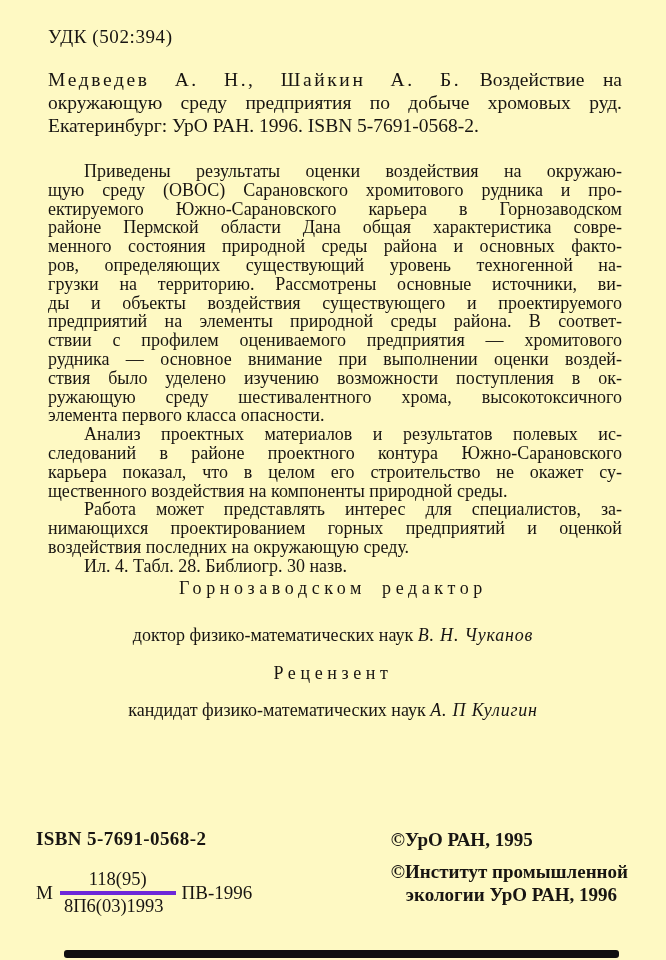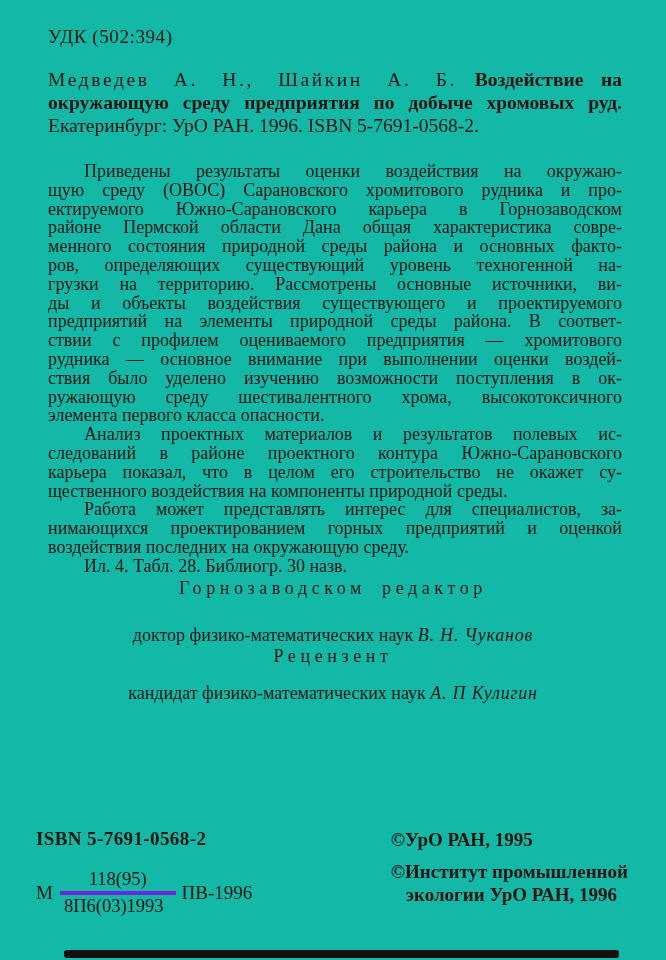--- a/index.html
+++ b/index.html
@@ -1,43 +1,43 @@
 <!DOCTYPE html>
 <html lang="ru"><head>
 <meta charset="utf-8">
 <style>
   html,body{margin:0;padding:0;background:#e8e8e8;}
   .page{
     position:relative;
     width:666px;height:960px;
     margin:0 auto;
-    background:#14b8a6;
+    background:#fef9c3;
     color:#181512;
     font-family:"Liberation Serif","DejaVu Serif",serif;
     box-sizing:border-box;
     padding:26px 44px 0 48px;
     overflow:hidden;
   }
   .udk{font-size:19px;letter-spacing:.6px;}
   
   .biblio{margin-top:20px;font-size:19.5px;line-height:23px;}
   .bl{text-align:justify;text-align-last:justify;}
   .bl-last{text-align:left;}
   .authors{letter-spacing:2.6px;word-spacing:4px;}
-  .b{font-weight:bold;}
+  .b{font-weight:normal;}
   
   .abstract{margin-top:25px;font-size:18px;line-height:18.8px;}
   .al{text-align:justify;text-align-last:justify;white-space:nowrap;}
   .al.first{text-indent:36px;}
   .al.end{text-align-last:left;white-space:normal;}
   
   .editors{position:absolute;top:578px;left:0;right:0;text-align:center;font-size:18px;line-height:21px;}
   .spaced{letter-spacing:4.6px;word-spacing:7px;}
   .ed-row{margin-bottom:26px;}
-  .ed-row2{}
+  .ed-row2{margin-bottom:17px;}
   .ed-row3{margin-bottom:16px;}
   .iname{font-style:italic;letter-spacing:.8px;}
   
   .bottom{position:absolute;top:828px;left:36px;right:38px;display:flex;justify-content:space-between;align-items:flex-start;}
   .isbn{font-size:19px;font-weight:600;letter-spacing:.4px;}
   .classmark{margin-top:19px;display:flex;align-items:center;font-size:19px;}
   .cm-prefix{margin-right:7px;}
   .frac{display:inline-flex;flex-direction:column;align-items:center;font-size:18.5px;line-height:20px;}
   .fnum{padding:0 4px 2px 4px;}
   .fden{border-top:4px solid #6d28d9;padding:1px 12px 0 4px;}

